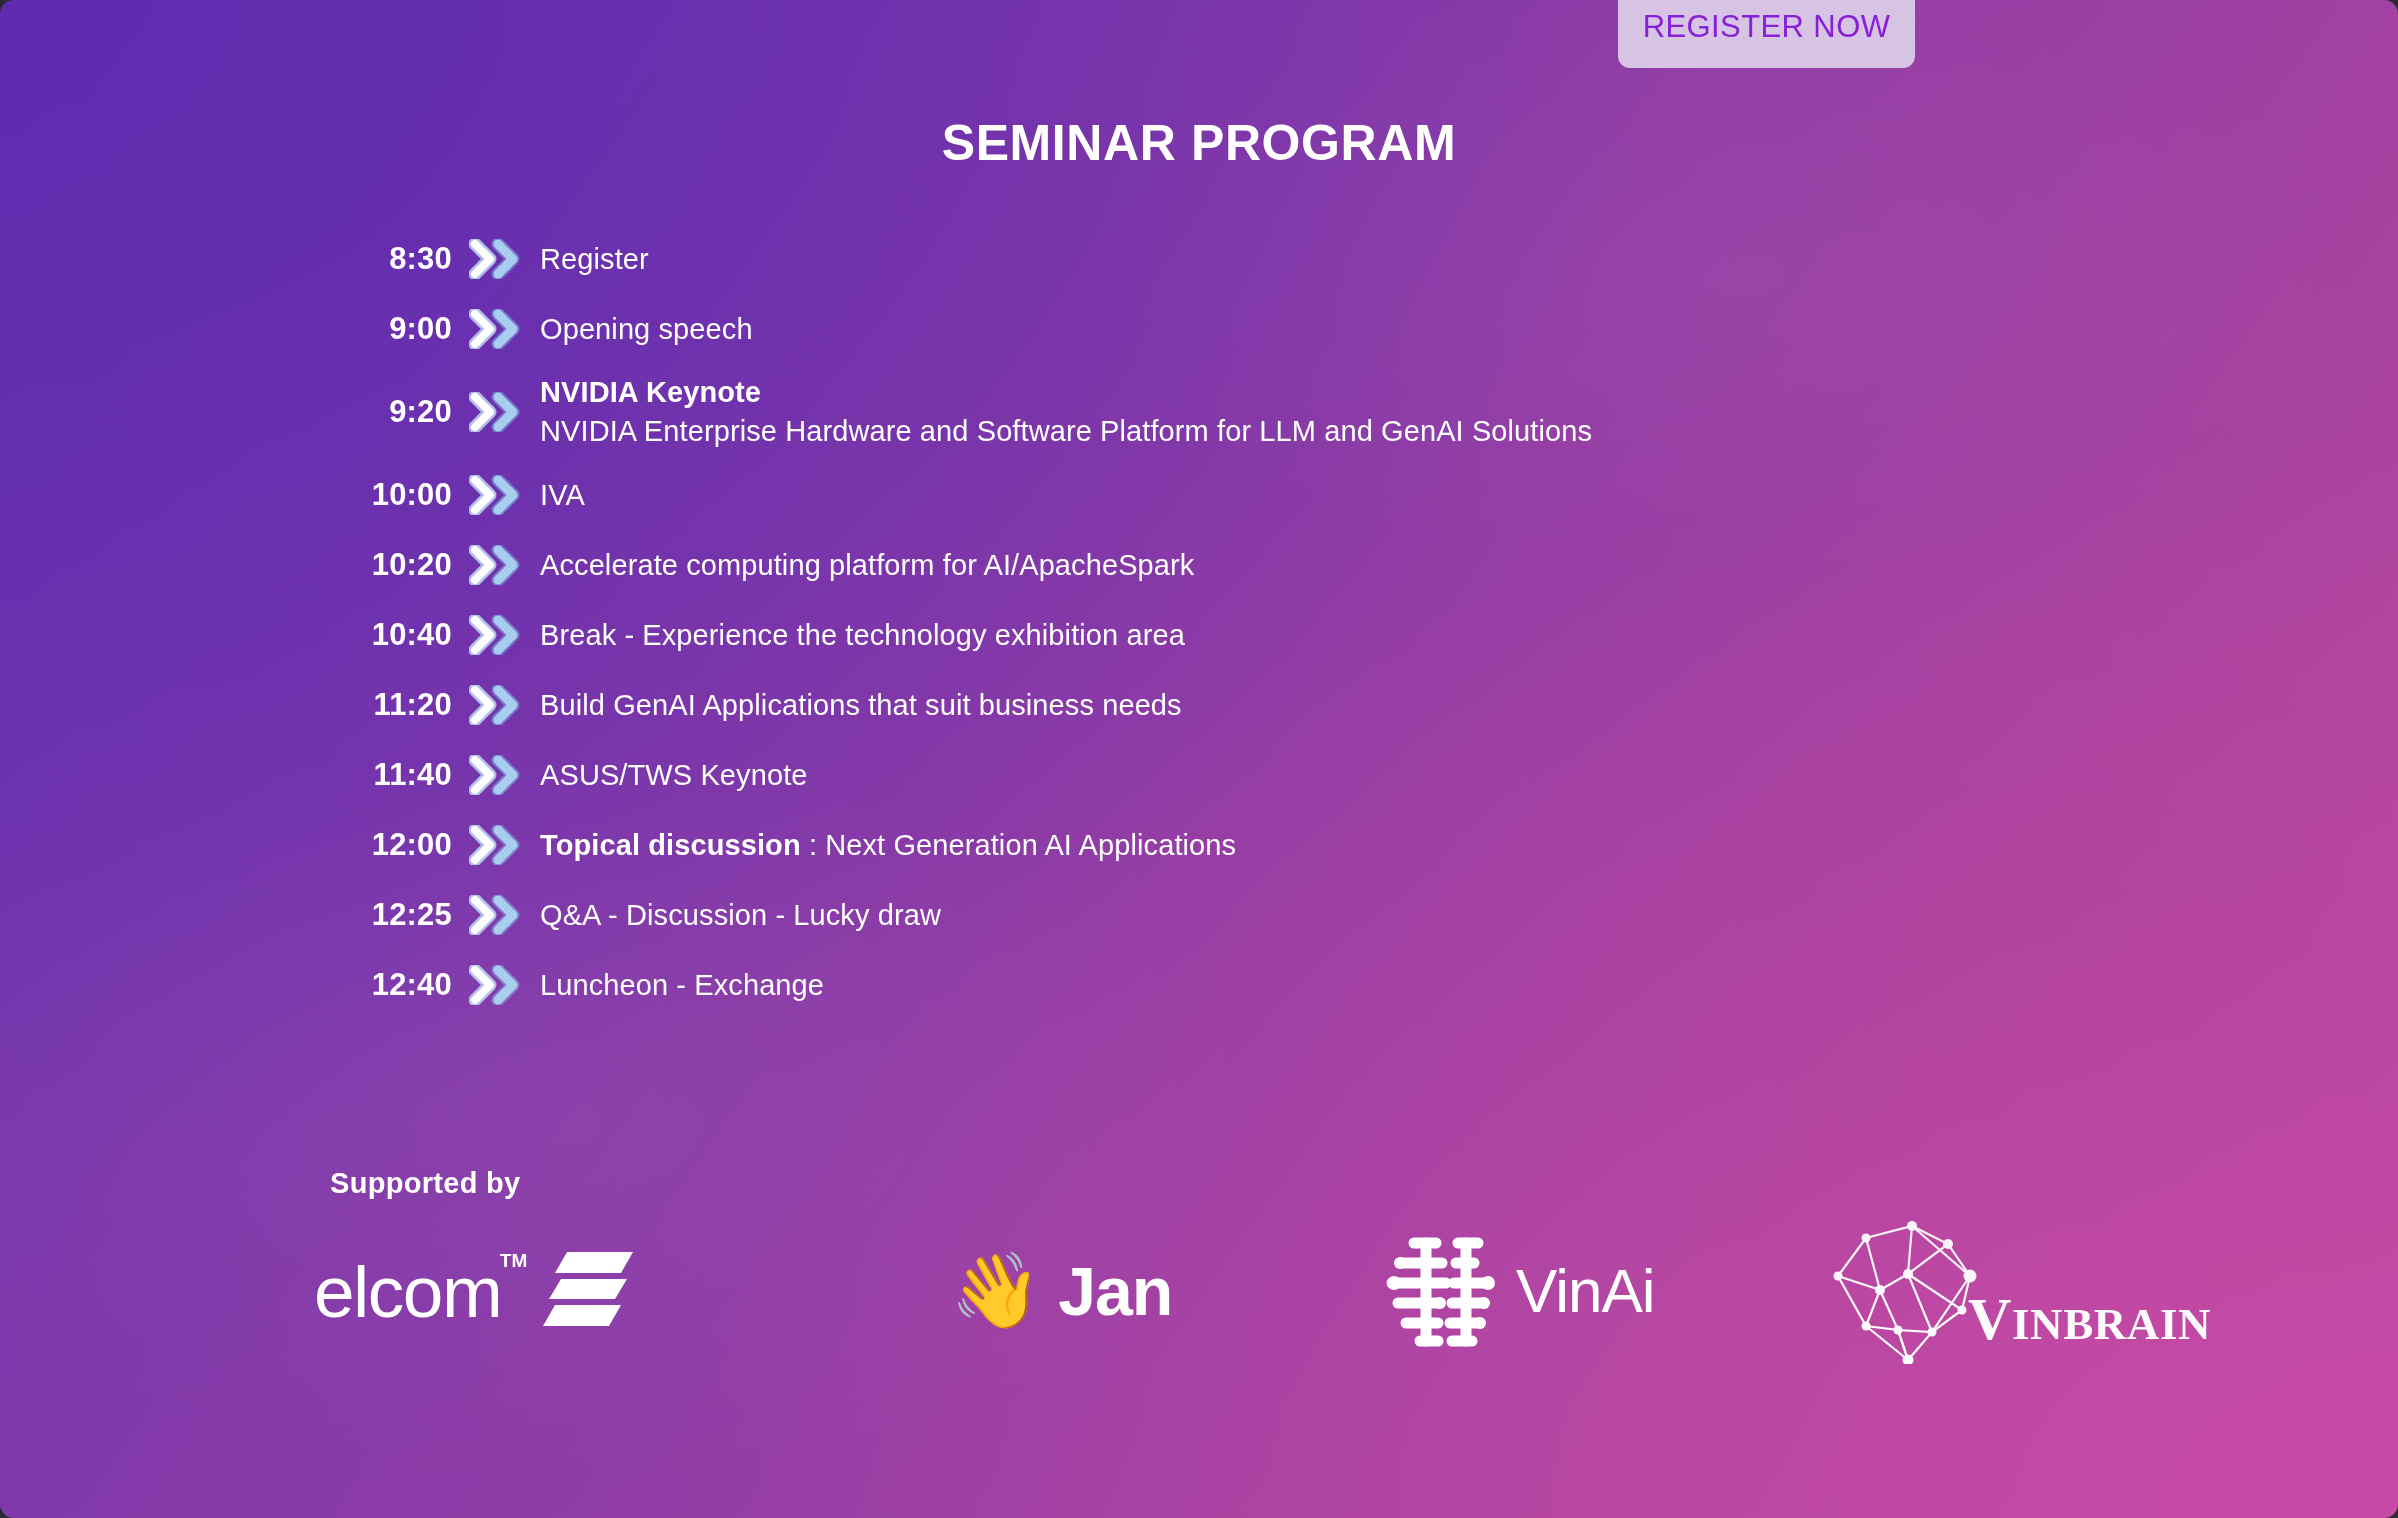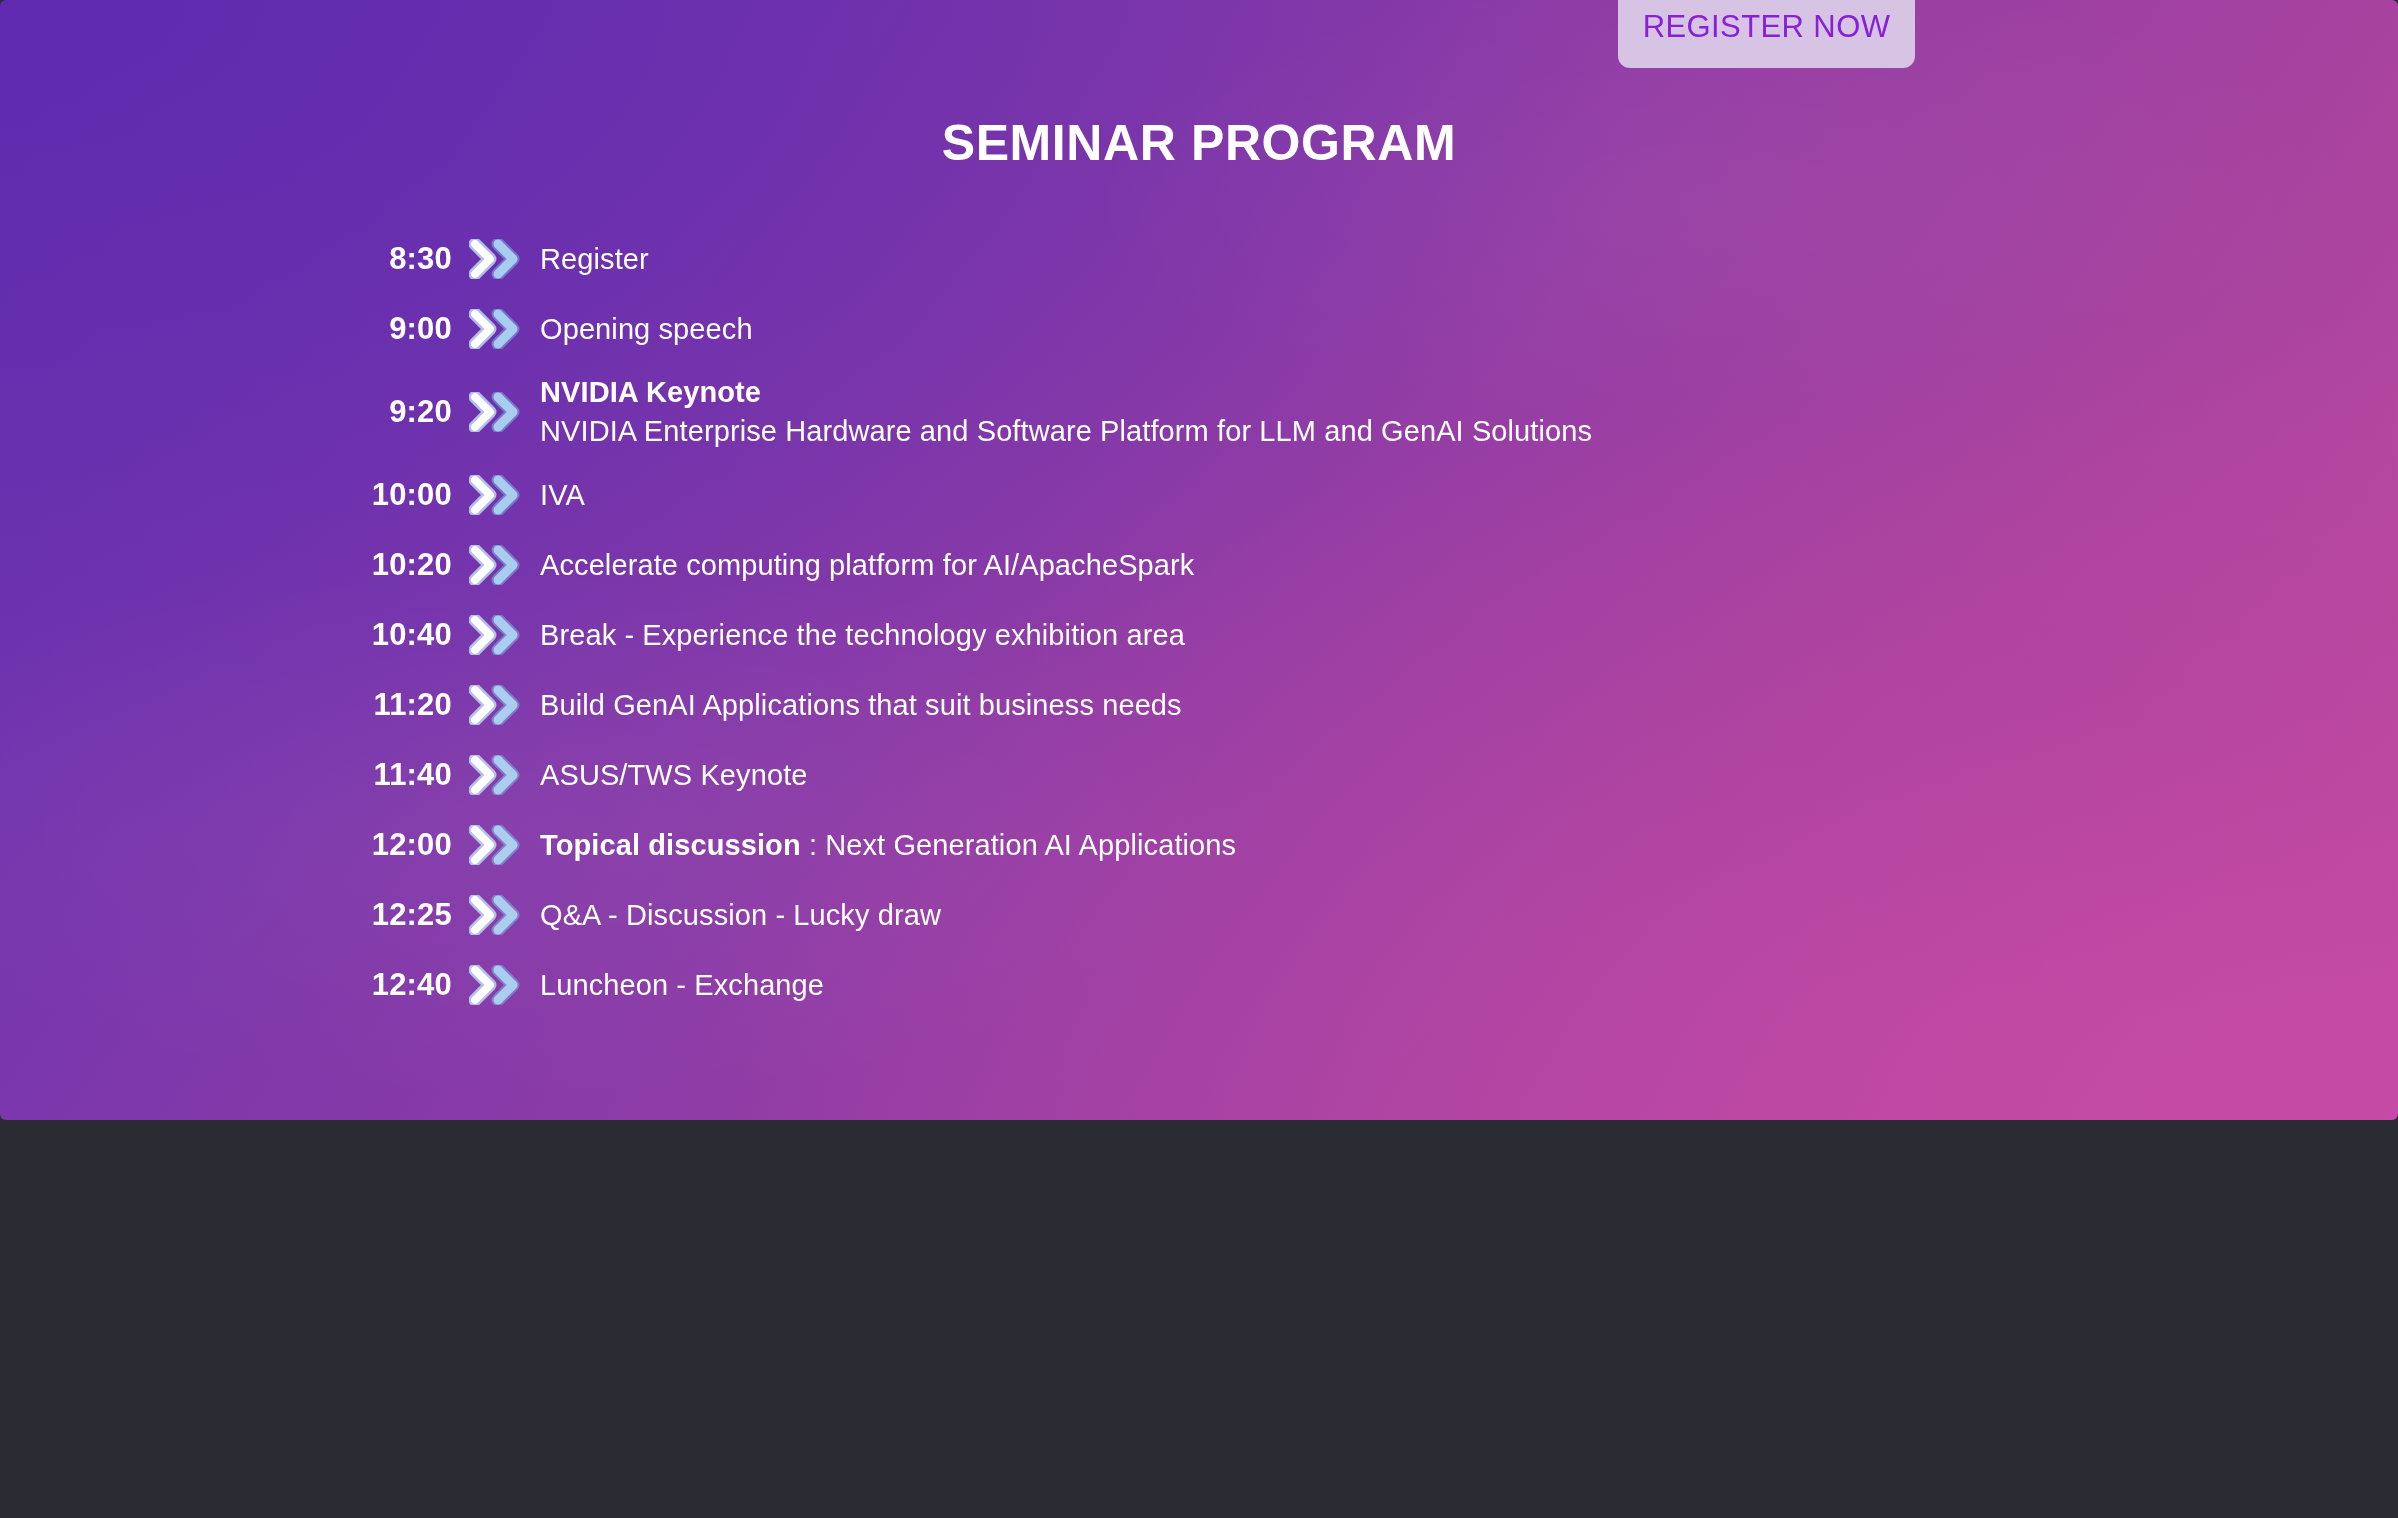--- a/index.html
+++ b/index.html
@@ -14,22 +14,22 @@
 
   body {
     font-family: "Liberation Sans", sans-serif;
     -webkit-font-smoothing: antialiased;
   }
 
   
   #slide {
     position: relative;
     width: 2398px;
-    height: 1120px;
-    border-radius: 6px;
+    height: 1518px;
+    border-radius: 14px;
     overflow: hidden;
     background:
       radial-gradient(120% 130% at 0% 0%, rgba(95,42,175,0.95) 0%, rgba(95,42,175,0.0) 58%),
       radial-gradient(120% 120% at 100% 100%, rgba(198,74,166,0.95) 0%, rgba(198,74,166,0.0) 60%),
       linear-gradient(125deg,
         #6433ad 0%,
         #7536ae 18%,
         #8339a9 34%,
         #8f3ca6 48%,
         #9b3fa3 62%,

